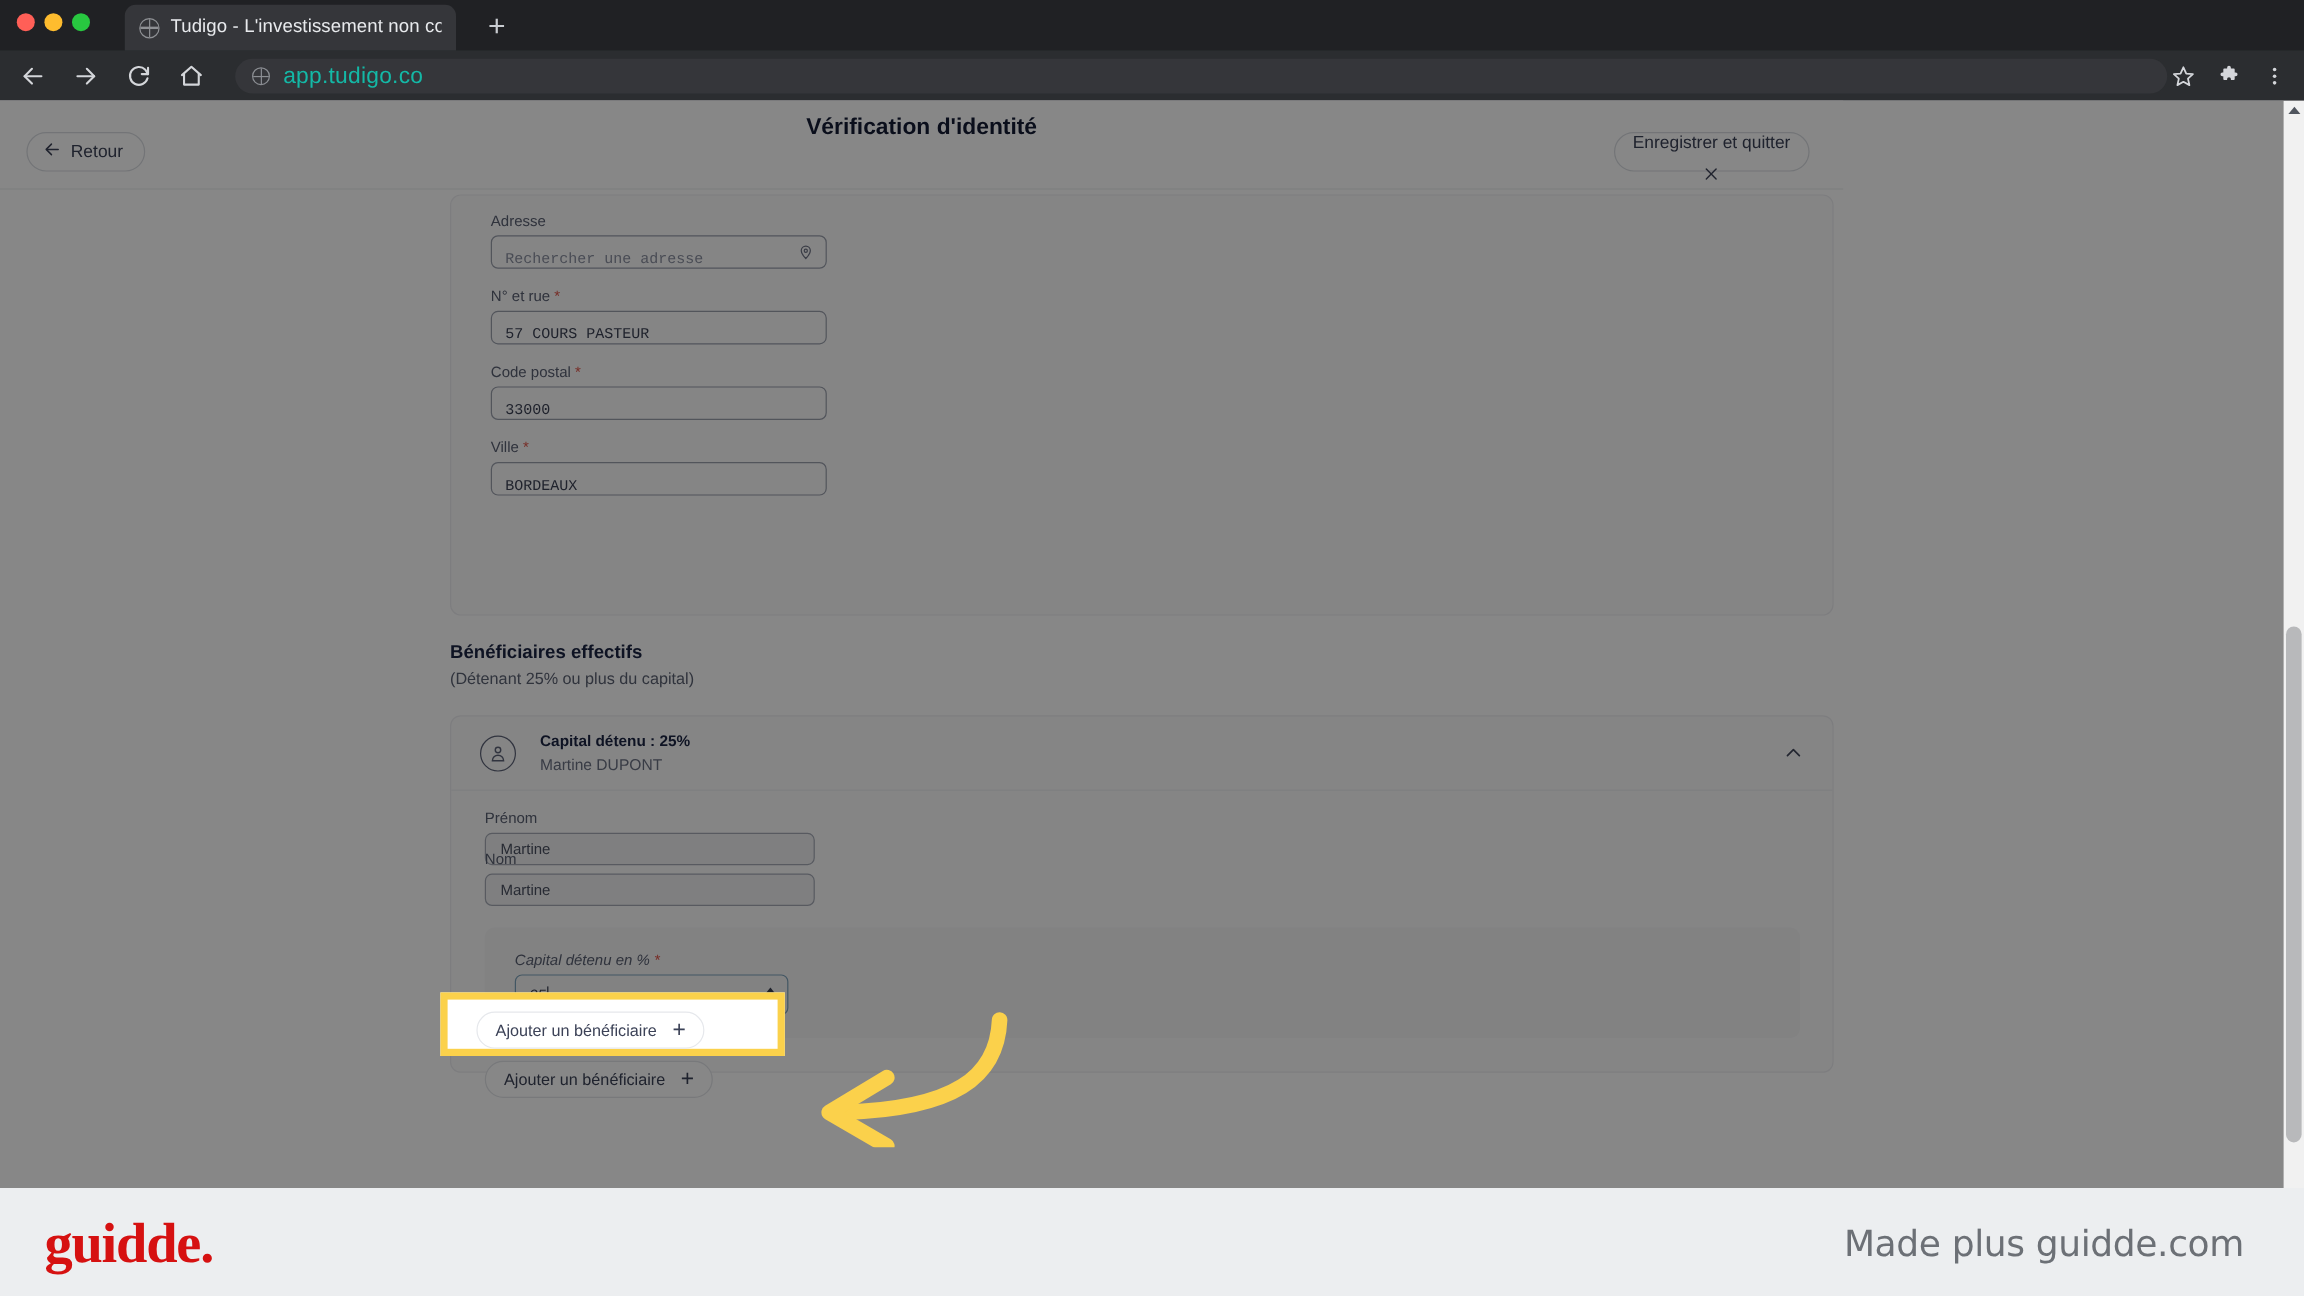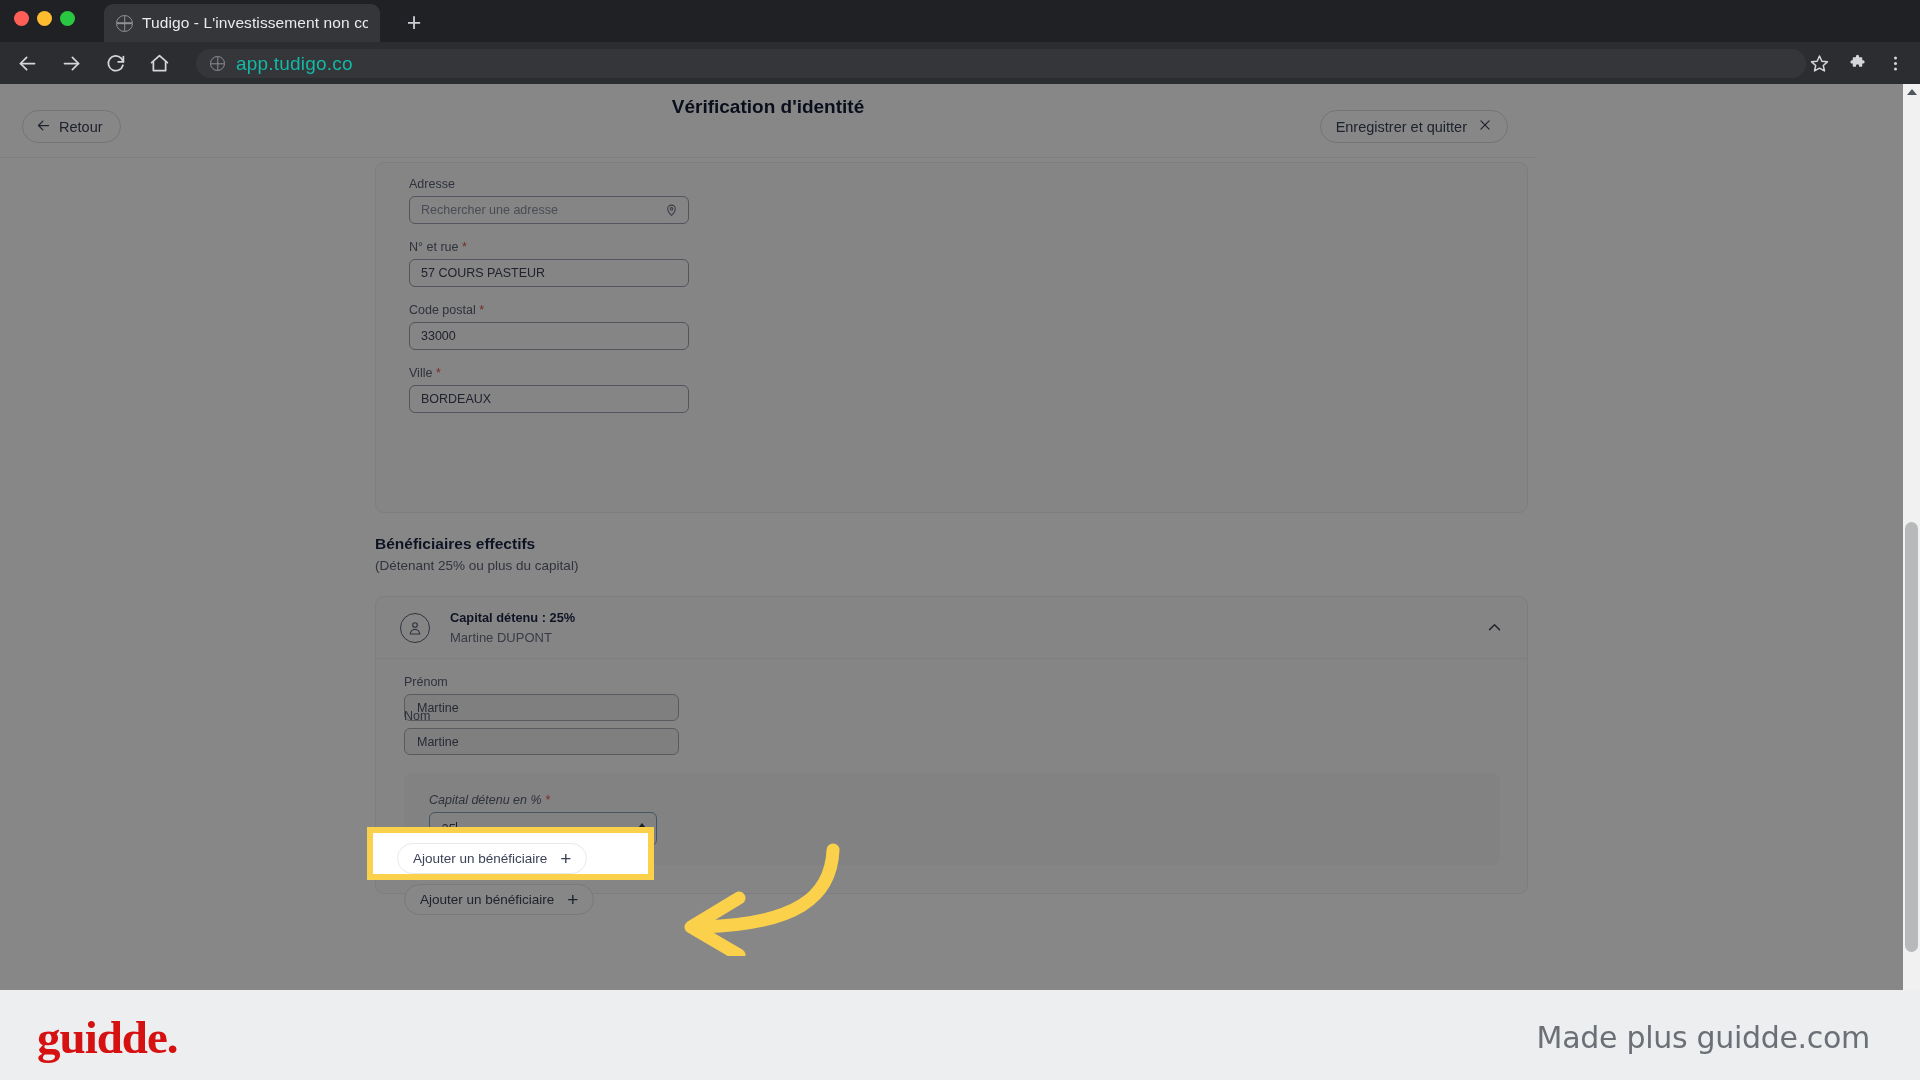--- a/index.html
+++ b/index.html
@@ -123,21 +123,21 @@
     border: 1px solid #d9dce1; border-radius: 18px;
     display: flex; align-items: center; gap: 8px;
     background: #fff; color: #3c4257; font-size: 14.5px;
   }
   #back-button svg { width: 15px; height: 15px; }
   #save-quit-button {
     position: absolute; right: 28px; top: 26px;
     height: 33px; padding: 0 15px;
     border: 1px solid #d9dce1; border-radius: 18px;
     display: flex; align-items: center; gap: 11px;
-    background: #fff; color: #3c4257; font-size: 14.5px;
+    background: #fff; color: #3c4257; font-size: 14.5px; flex-direction: column;
   }
   #save-quit-button svg { width: 14px; height: 14px; }
 
   
   #stepper {
     position: absolute; top: 118px; left: 50%; transform: translateX(-50%);
     display: flex; align-items: center;
   }
   .step-node {
     width: 24px; height: 24px; border-radius: 50%;
@@ -164,22 +164,23 @@
 
   .field-label {
     font-size: 12.5px; color: #5a6072; margin-bottom: 5px;
   }
   .field-label .req { color: #e0564a; }
   .text-input {
     width: 280px; height: 28px;
     border: 1px solid #9ba0ac; border-radius: 6px;
     background: transparent;
     font-size: 12.5px; color: #3d4355;
-    display: flex; align-items: center; padding: 0 11px;
+    display: flex; align-items: flex-end; padding: 0 11px;
     position: relative;
+    font-family: Liberation Mono, monospace;
   }
   .text-input.placeholder { color: #8b90a0; }
   #address-pin {
     position: absolute; right: 10px; top: 50%; transform: translateY(-50%);
     width: 13px; height: 13px; color: #6f7485;
   }
 
   #field-adresse   { position: absolute; left: 33px; top: 14px; }
   #field-rue       { position: absolute; left: 33px; top: 77px; }
   #field-cp        { position: absolute; left: 33px; top: 140px; }

